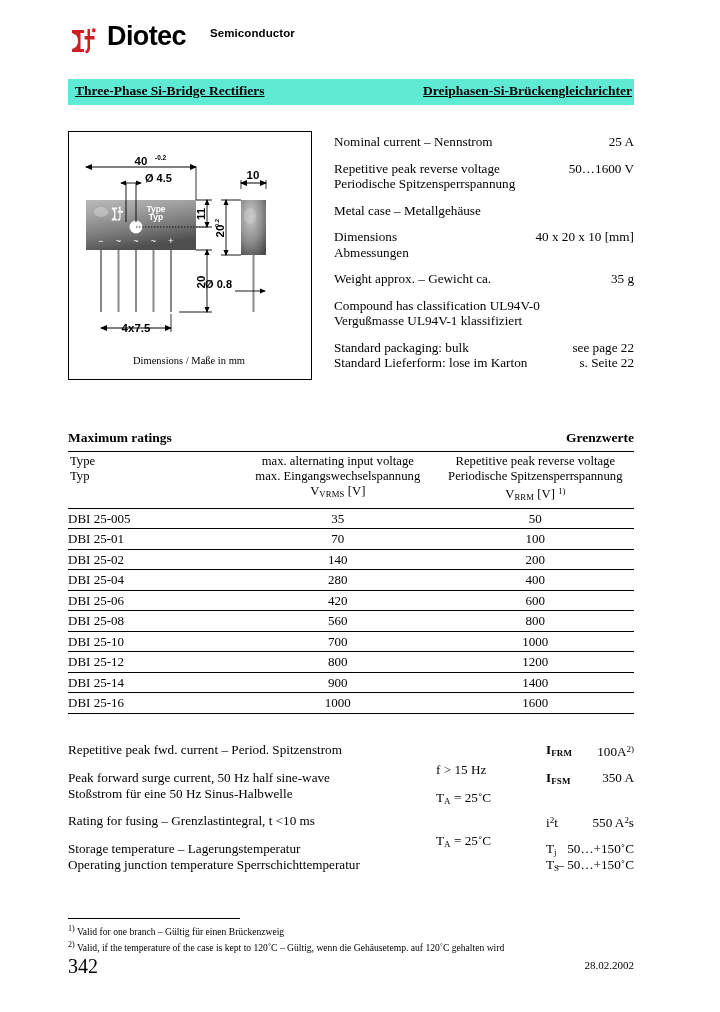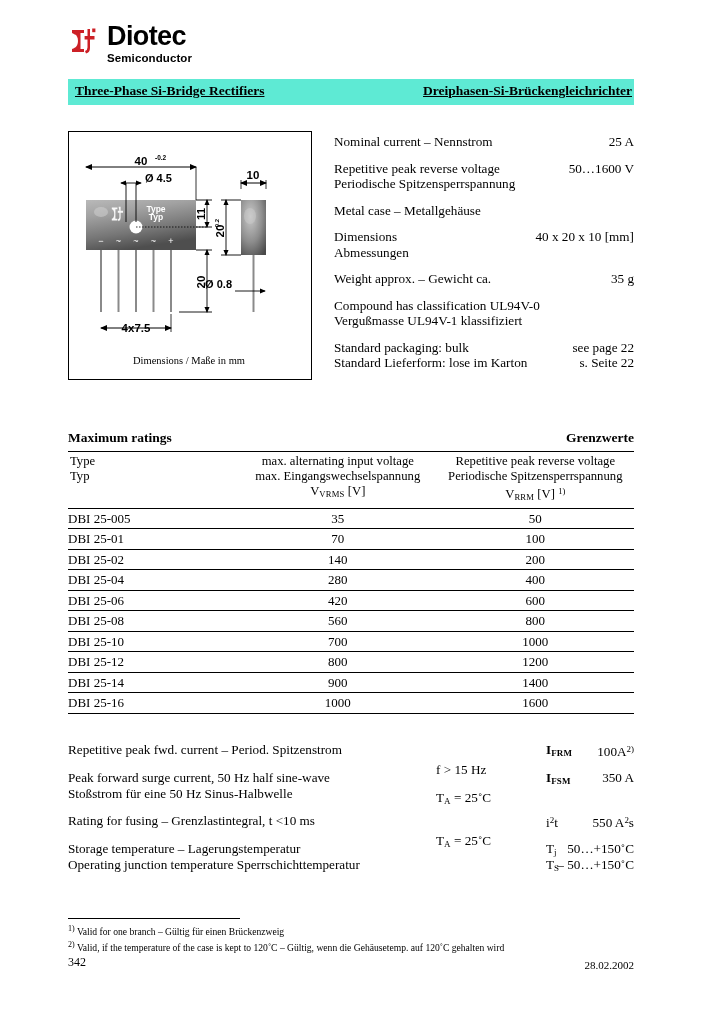--- a/index.html
+++ b/index.html
@@ -37,39 +37,40 @@
   }
   .logo-mark {
     width: 34px; height: 34px;
     position: relative;
     margin-right: 5px;
     margin-top: 1px;
   }
   .logo-mark svg { display: block; }
   .logo-text {
     display: flex;
-    flex-direction: column;
+    flex-direction: row;
     justify-content: flex-start;
   }
   .logo-title {
     font-family: "Liberation Sans", sans-serif;
     font-weight: bold;
     font-size: 27px;
     line-height: 25px;
     letter-spacing: -0.6px;
     color: #000;
   }
   .logo-sub {
     font-family: "Liberation Sans", sans-serif;
     font-weight: bold;
     font-size: 11.5px;
     line-height: 14px;
     letter-spacing: 0.1px;
     color: #000;
     margin-top: 2px;
+    margin-left: 24px;
   }
   .part-range {
     position: absolute;
     left: 200px; top: 19px;
     width: 290px;
     text-align: center;
     font-family: "Liberation Serif", serif;
     font-weight: bold;
     font-size: 13px;
     letter-spacing: 0.2px;
@@ -249,21 +250,21 @@
   }
   .fn .fn-mark { font-size: 8px; vertical-align: 0.45em; }
   .footer {
     position: absolute;
     left: 68px; top: 955px;
     width: 566px;
     height: 20px;
   }
   .footer .pg {
     position: absolute; left: 0; top: 0;
-    font-size: 12px;
+    font-size: 20px;
   }
   .footer .dt {
     position: absolute; right: 0; top: 4px;
     font-size: 11px;
   }
 </style>
 </head>
 <body>
 
 <div class="page">

